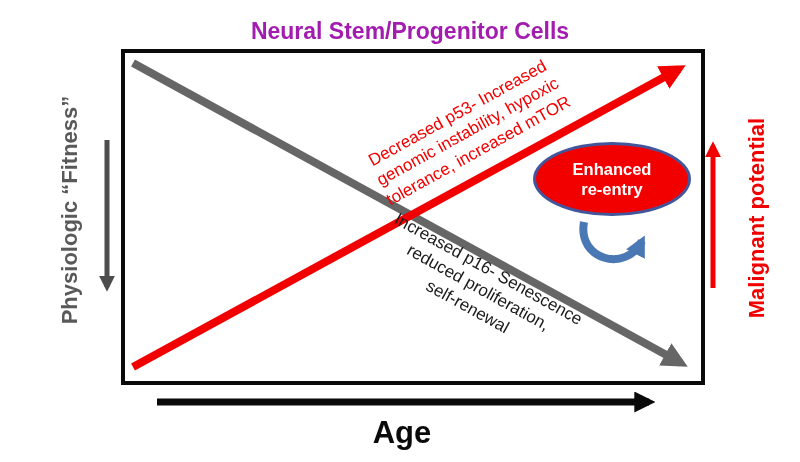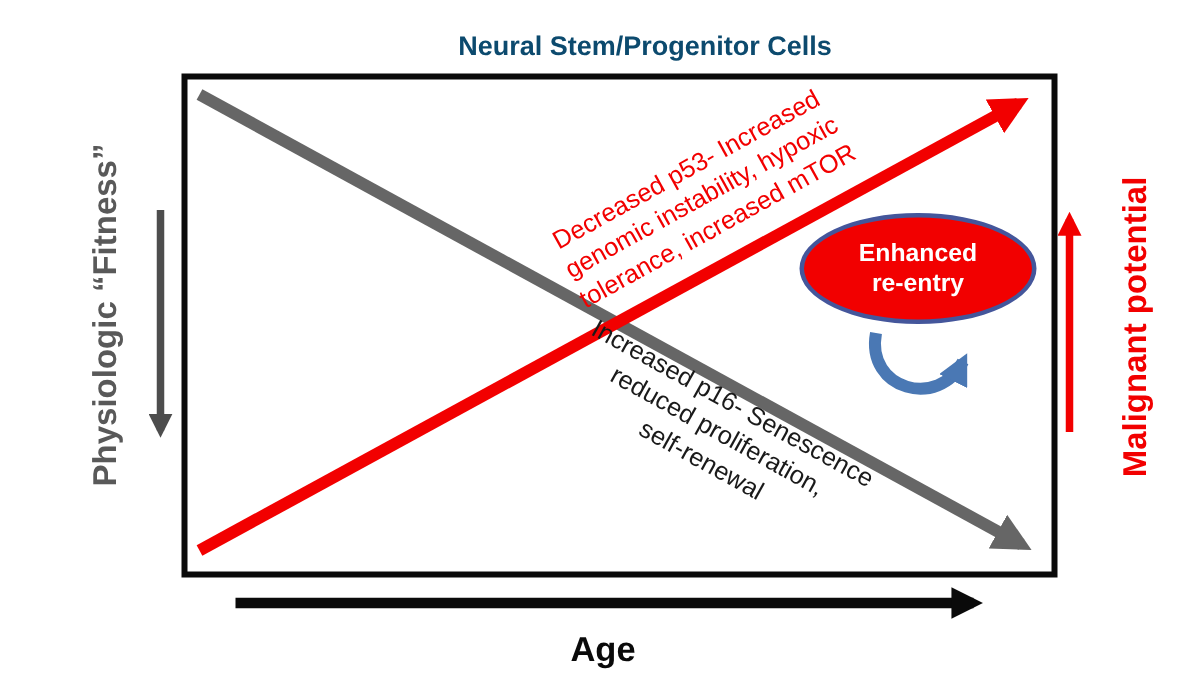--- a/index.html
+++ b/index.html
@@ -8,24 +8,23 @@
     background: #ffffff;
     position: relative;
     font-family: "Liberation Sans", sans-serif;
     overflow: hidden;
   }
   .abs { position: absolute; }
 
   .title {
     left: 410px; top: 31px;
     transform: translate(-50%, -50%);
-    font-size: 18px; font-weight: bold;
-    color: #0c4a6e;
+    font-size: 23px; font-weight: bold;
+    color: #a21caf;
     white-space: nowrap;
-    margin-left: 20px;
   }
 
   .plot-box {
     left: 121px; top: 49px;
     width: 576px; height: 328px;
     border: 4px solid #0a0a0a;
     background: transparent;
   }
 
   svg.overlay {
@@ -53,21 +52,21 @@
     left: 70px; top: 210px; --a: -90deg;
     font-size: 22px; font-weight: bold; color: #595959;
   }
   .right-axis-label {
     left: 757px; top: 218px; --a: -90deg;
     font-size: 22px; font-weight: bold; color: #f20000;
   }
   .age-label {
     left: 402px; top: 433px;
     transform: translate(-50%, -50%);
-    font-size: 23px; font-weight: bold; color: #0a0a0a;
+    font-size: 31px; font-weight: bold; color: #0a0a0a;
     white-space: nowrap;
   }
 
   .callout-ellipse {
     left: 533px; top: 142px;
     width: 158px; height: 74px;
     background: #f20000;
     border: 3px solid #44569b;
     border-radius: 50%;
     box-sizing: border-box;

